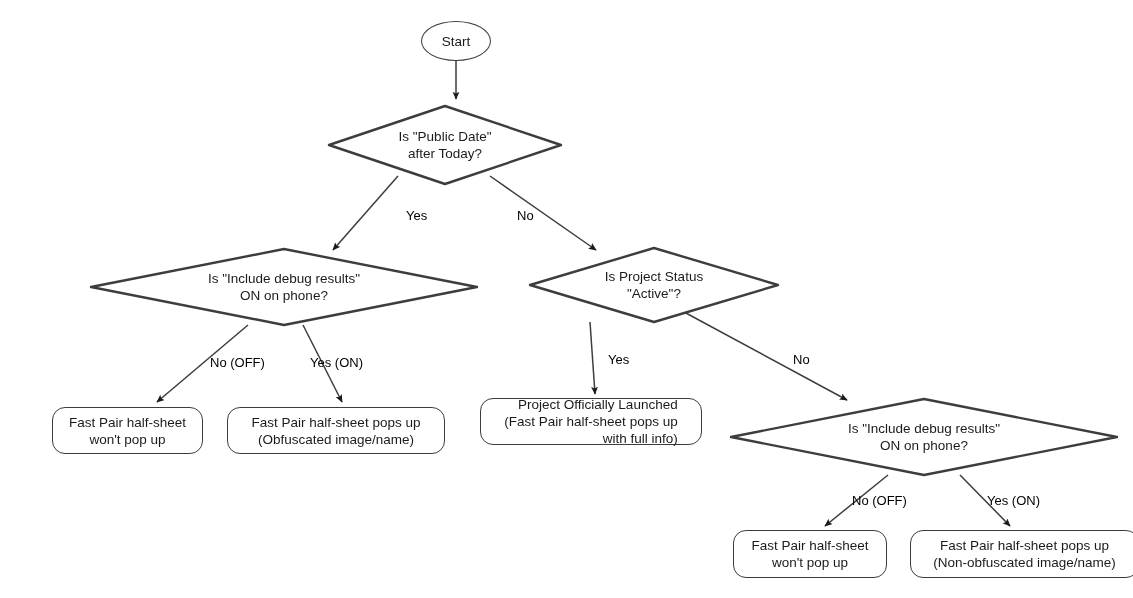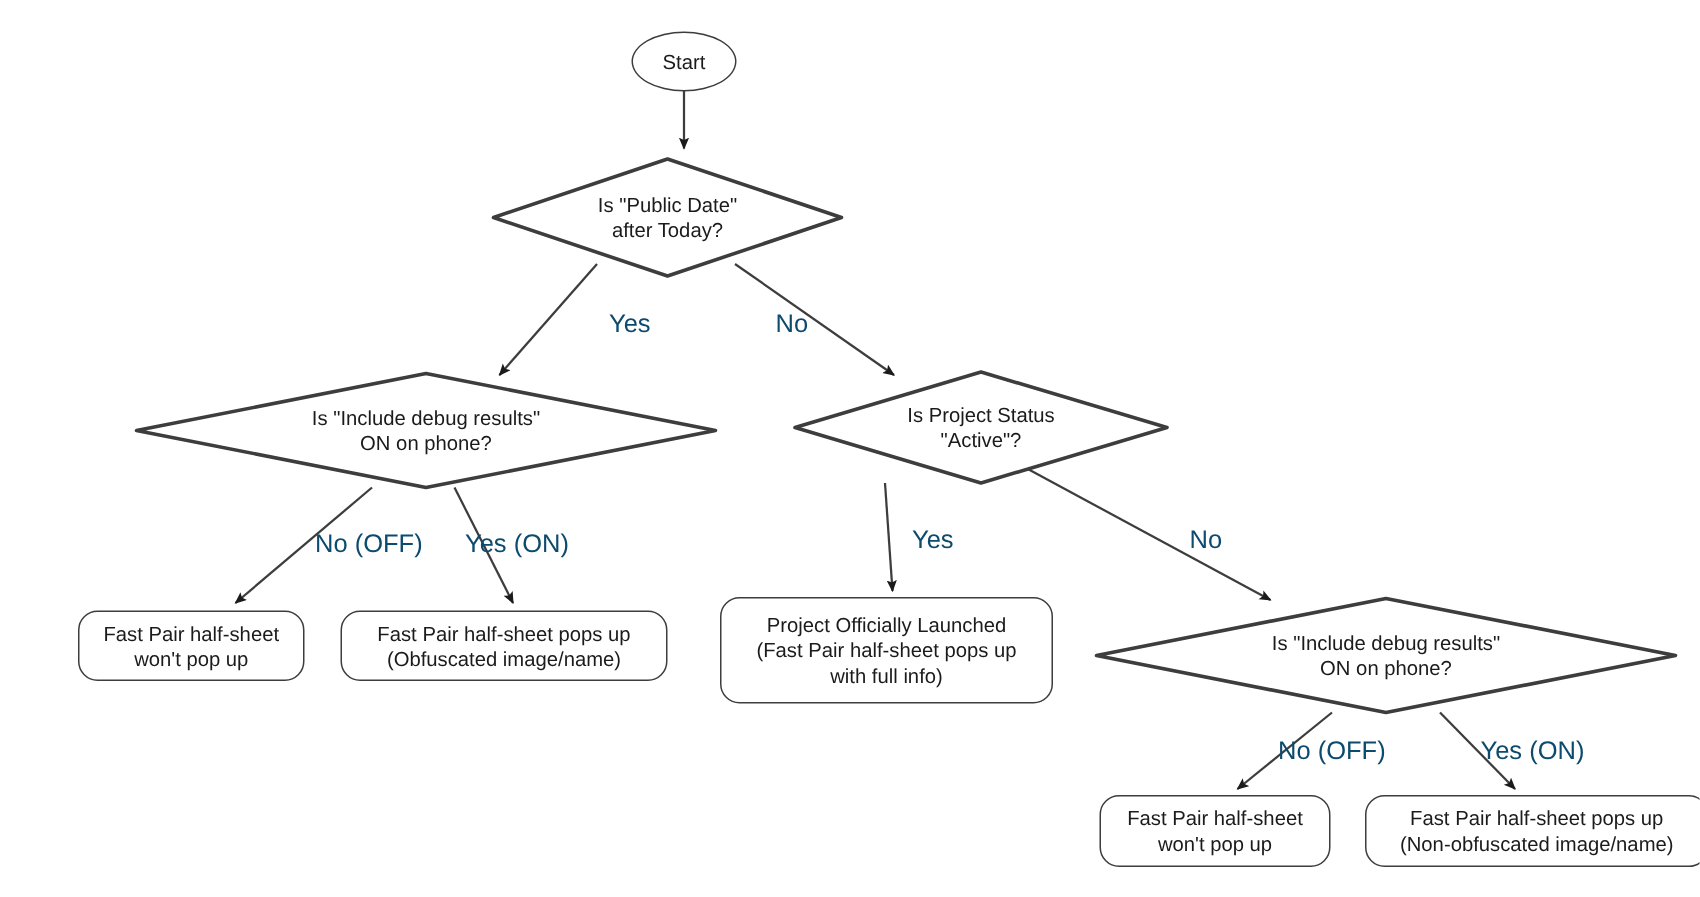--- a/index.html
+++ b/index.html
@@ -56,22 +56,22 @@
   .node-decision svg {
     position: absolute;
     left: 0;
     top: 0;
     width: 100%;
     height: 100%;
     z-index: 1;
   }
   .edge-label {
     position: absolute;
-    color: #0c4a6e;
-    font-size: 17px;
+    color: #000000;
+    font-size: 13px;
     line-height: 15px;
     white-space: nowrap;
     background: transparent;
   }
   .right-edge-artifact {
     position: absolute;
     right: 0px;
     top: 556px;
     width: 2px;
     height: 42px;
@@ -148,21 +148,21 @@
   <div class="node node-process" style="left:32px; top:407px; width:151px; height:47px;">
     <span>Fast Pair half-sheet
 won't pop up</span>
   </div>
 
   <div class="node node-process" style="left:207px; top:407px; width:218px; height:47px;">
     <span>Fast Pair half-sheet pops up
 (Obfuscated image/name)</span>
   </div>
 
-  <div class="node node-process" style="left:460px; top:398px; width:222px; height:71px;">
+  <div class="node node-process" style="left:460px; top:398px; width:222px; height:47px;text-align:right;">
     <span>Project Officially Launched
 (Fast Pair half-sheet pops up
 with full info)</span>
   </div>
 
   <div class="node node-process" style="left:713px; top:530px; width:154px; height:48px;">
     <span>Fast Pair half-sheet
 won't pop up</span>
   </div>
 

